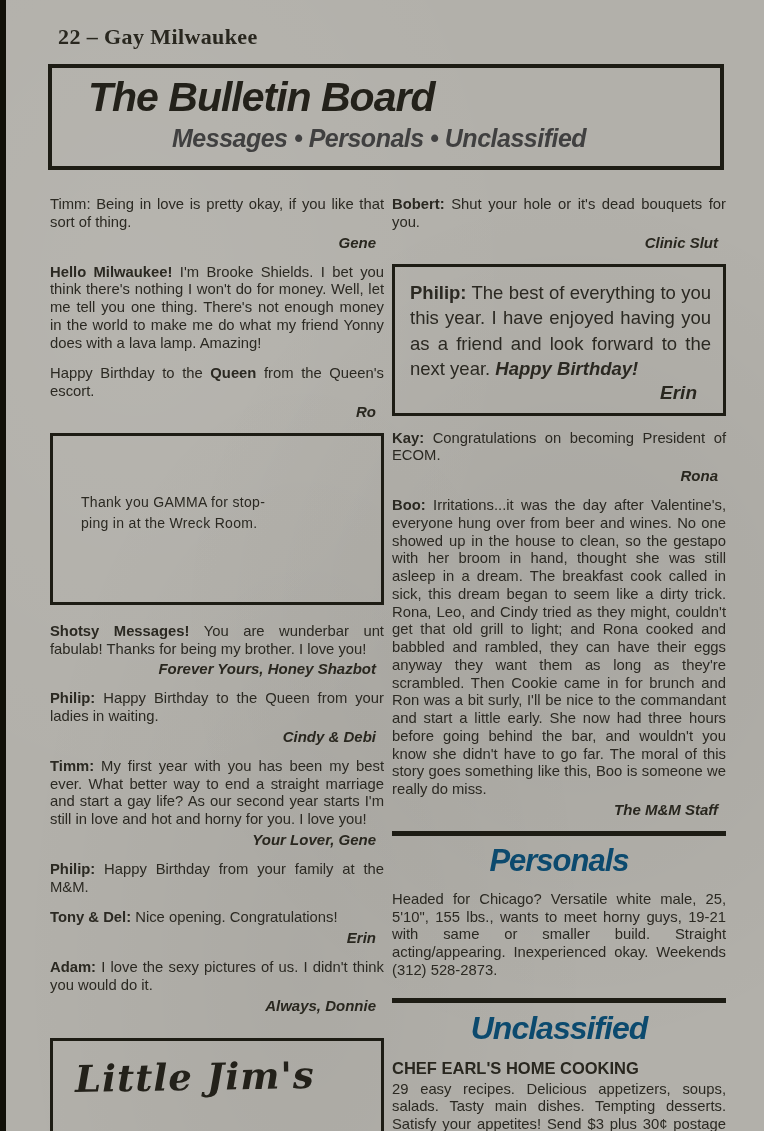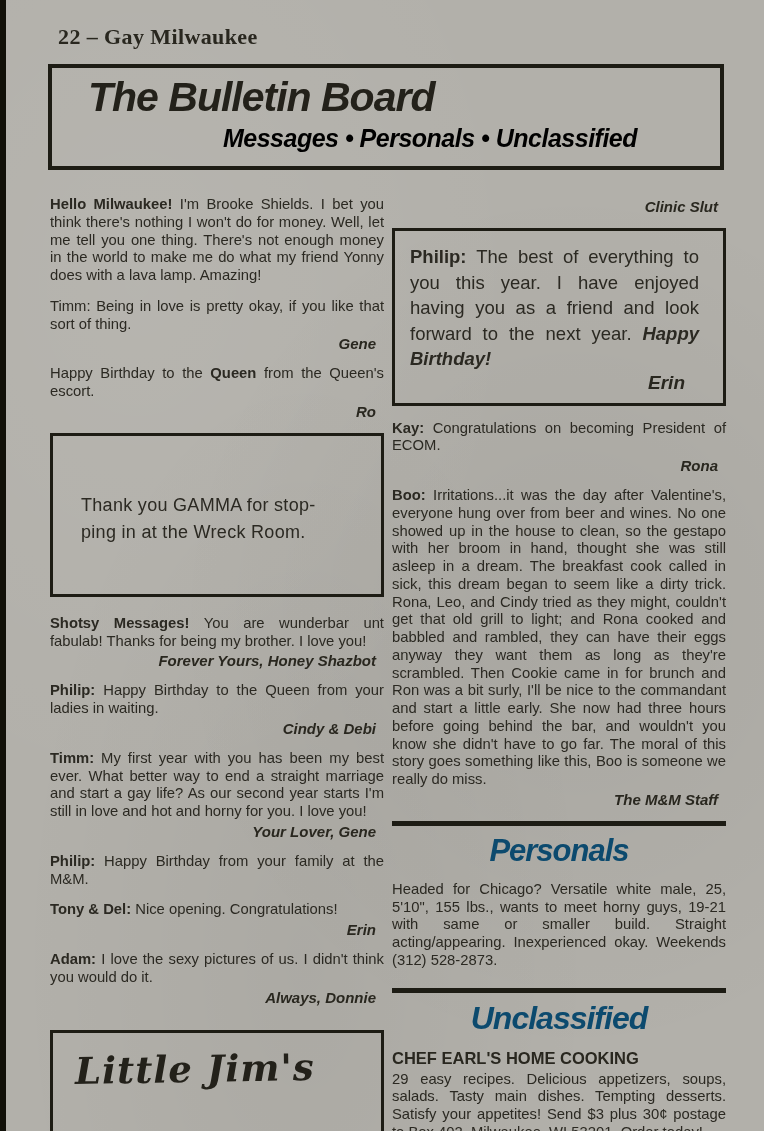--- a/index.html
+++ b/index.html
@@ -14,34 +14,34 @@
     color:#29271f;
   }
   .scan-edge{position:absolute;left:0;top:0;width:6px;height:1131px;background:#111008;}
   .page-header{position:absolute;left:58px;top:24px;font-family:"Liberation Serif",serif;
     font-weight:bold;font-size:22px;letter-spacing:.4px;}
   
   .masthead{position:absolute;left:48px;top:64px;width:668px;height:98px;
     border:4px solid #1d1c14;}
   .masthead-title{margin:6px 0 0 36px;font-size:41px;font-weight:bold;font-style:italic;
     letter-spacing:-1px;color:#23211a;}
-  .masthead-subtitle{margin:3px 0 0 0;padding-left:88px;font-size:25px;font-weight:bold;
-    font-style:italic;letter-spacing:-0.5px;color:#000000;text-align:center;}
+  .masthead-subtitle{margin:3px 0 0 0;padding-left:120px;font-size:25px;font-weight:bold;
+    font-style:italic;letter-spacing:-0.5px;color:#404040;}
   
   .col{position:absolute;top:196px;width:334px;}
   .col-left{left:50px;}
   .col-right{left:392px;}
   .msg{margin-bottom:13px;}
   .msg p{margin:0;text-align:justify;font-size:14.8px;line-height:1.2;color:#2b2922;}
   .lead{font-weight:bold;}
   .sig{text-align:right;font-weight:bold;font-size:15px;padding-right:8px;margin-top:2px;font-style:italic;}
   
   .gamma-box{border:3px solid #1d1c14;margin:4px 0 18px 0;
-    padding:56px 10px 48px 28px;font-size:18px;line-height:1.5;letter-spacing:.3px;color:#2b2922;}
-  .philip-box{border:3px solid #1d1c14;margin:4px 0 14px 0;padding:13px 24px 9px 15px;}
+    padding:56px 10px 68px 28px;font-size:14px;line-height:1.5;letter-spacing:.3px;color:#2b2922;}
+  .philip-box{border:3px solid #1d1c14;margin:4px 0 14px 0;padding:13px 12px 9px 15px;}
   .philip-box p{margin:0;text-align:justify;font-size:18.5px;line-height:1.38;color:#2b2922;}
   .philip-box .sig{font-size:19px;padding-right:14px;margin-top:0;}
   .emph{font-weight:bold;font-style:italic;}
   
   .rule{height:5px;background:#1d1c14;}
   .section-heading{font-size:31px;font-weight:bold;font-style:italic;letter-spacing:-1px;
     margin:7px 0 12px 0;color:#0c4a6e;text-align:center;}
   .section-heading.small{font-size:32px;}
   .ad-title{text-align:left;font-weight:bold;font-size:16.5px;margin:10px 0 3px 0;}
   
@@ -60,26 +60,26 @@
 <div class="page-header">22 – Gay Milwaukee</div>
 
 <div class="masthead">
   <div class="masthead-title">The Bulletin Board</div>
   <div class="masthead-subtitle">Messages • Personals • Unclassified</div>
 </div>
 
 <div class="col col-left">
 
   <div class="msg">
-    <p><b class="lead">Hello Milwaukee!</b><span> I'm Brooke Shields. I bet you think there's nothing I won't do for money. Well, let me tell you one thing. There's not enough money in the world to make me do what my friend Yonny does with a lava lamp. Amazing!</span></p>
+    <p><span>Timm: Being in love is pretty okay, if you like that sort of thing.</span></p>
+    <div class="sig">Gene</div>
   </div>
 
   <div class="msg">
-    <p><span>Timm: Being in love is pretty okay, if you like that sort of thing.</span></p>
-    <div class="sig">Gene</div>
+    <p><b class="lead">Hello Milwaukee!</b><span> I'm Brooke Shields. I bet you think there's nothing I won't do for money. Well, let me tell you one thing. There's not enough money in the world to make me do what my friend Yonny does with a lava lamp. Amazing!</span></p>
   </div>
 
   <div class="msg">
     <p><span>Happy Birthday to the </span><b class="lead">Queen</b><span> from the Queen's escort.</span></p>
     <div class="sig">Ro</div>
   </div>
 
   <div class="gamma-box">
     <div>Thank you GAMMA for stop-</div>
     <div>ping in at the Wreck Room.</div>
@@ -120,20 +120,21 @@
       <div class="jims-street">3501 N. Halsted</div>
 
     </div>
   </div>
 
 </div>
 
 <div class="col col-right">
 
   <div class="msg">
+    <p><b class="lead">Bobert:</b><span> Shut your hole or it's dead bouquets for you.</span></p>
     <div class="sig">Clinic Slut</div>
   </div>
 
   <div class="philip-box">
     <p><b class="lead">Philip:</b><span> The best of everything to you this year. I have enjoyed having you as a friend and look forward to the next year. </span><span class="emph">Happy Birthday!</span></p>
     <div class="sig">Erin</div>
   </div>
 
   <div class="msg">
     <p><b class="lead">Kay:</b><span> Congratulations on becoming President of ECOM.</span></p>

